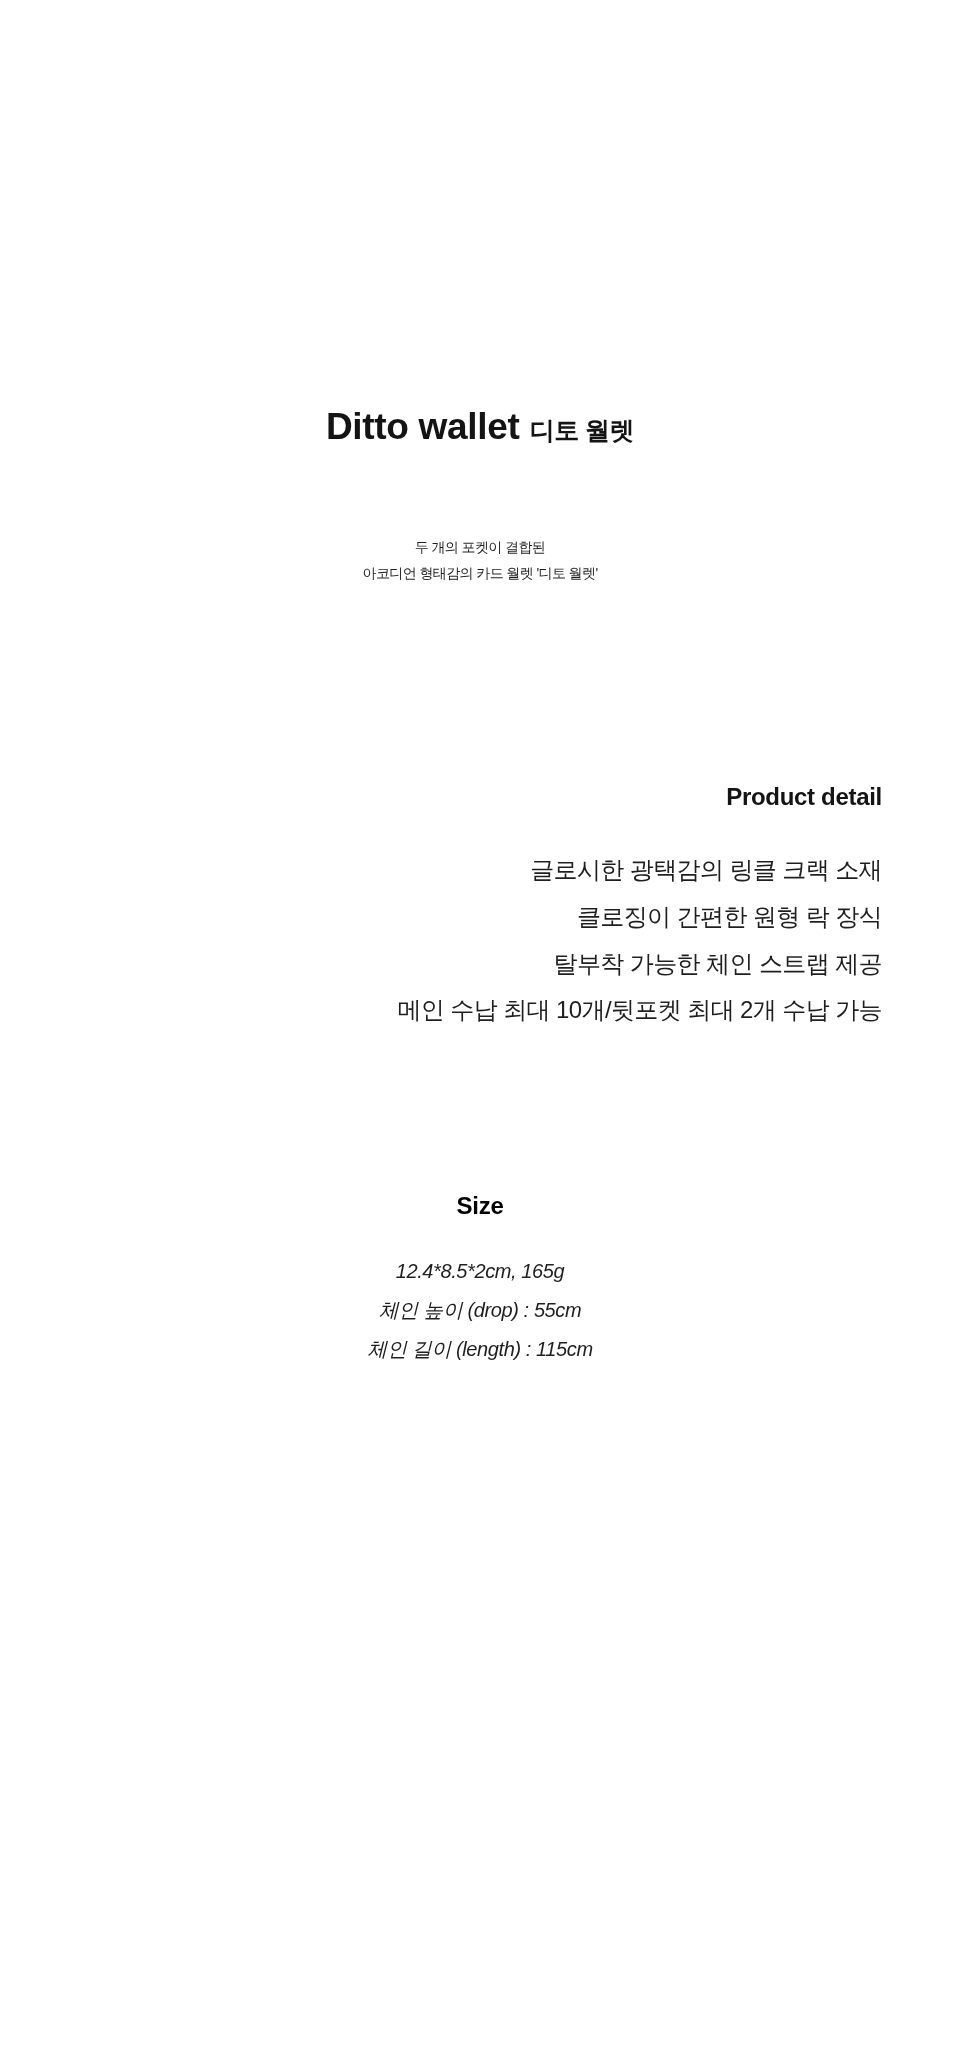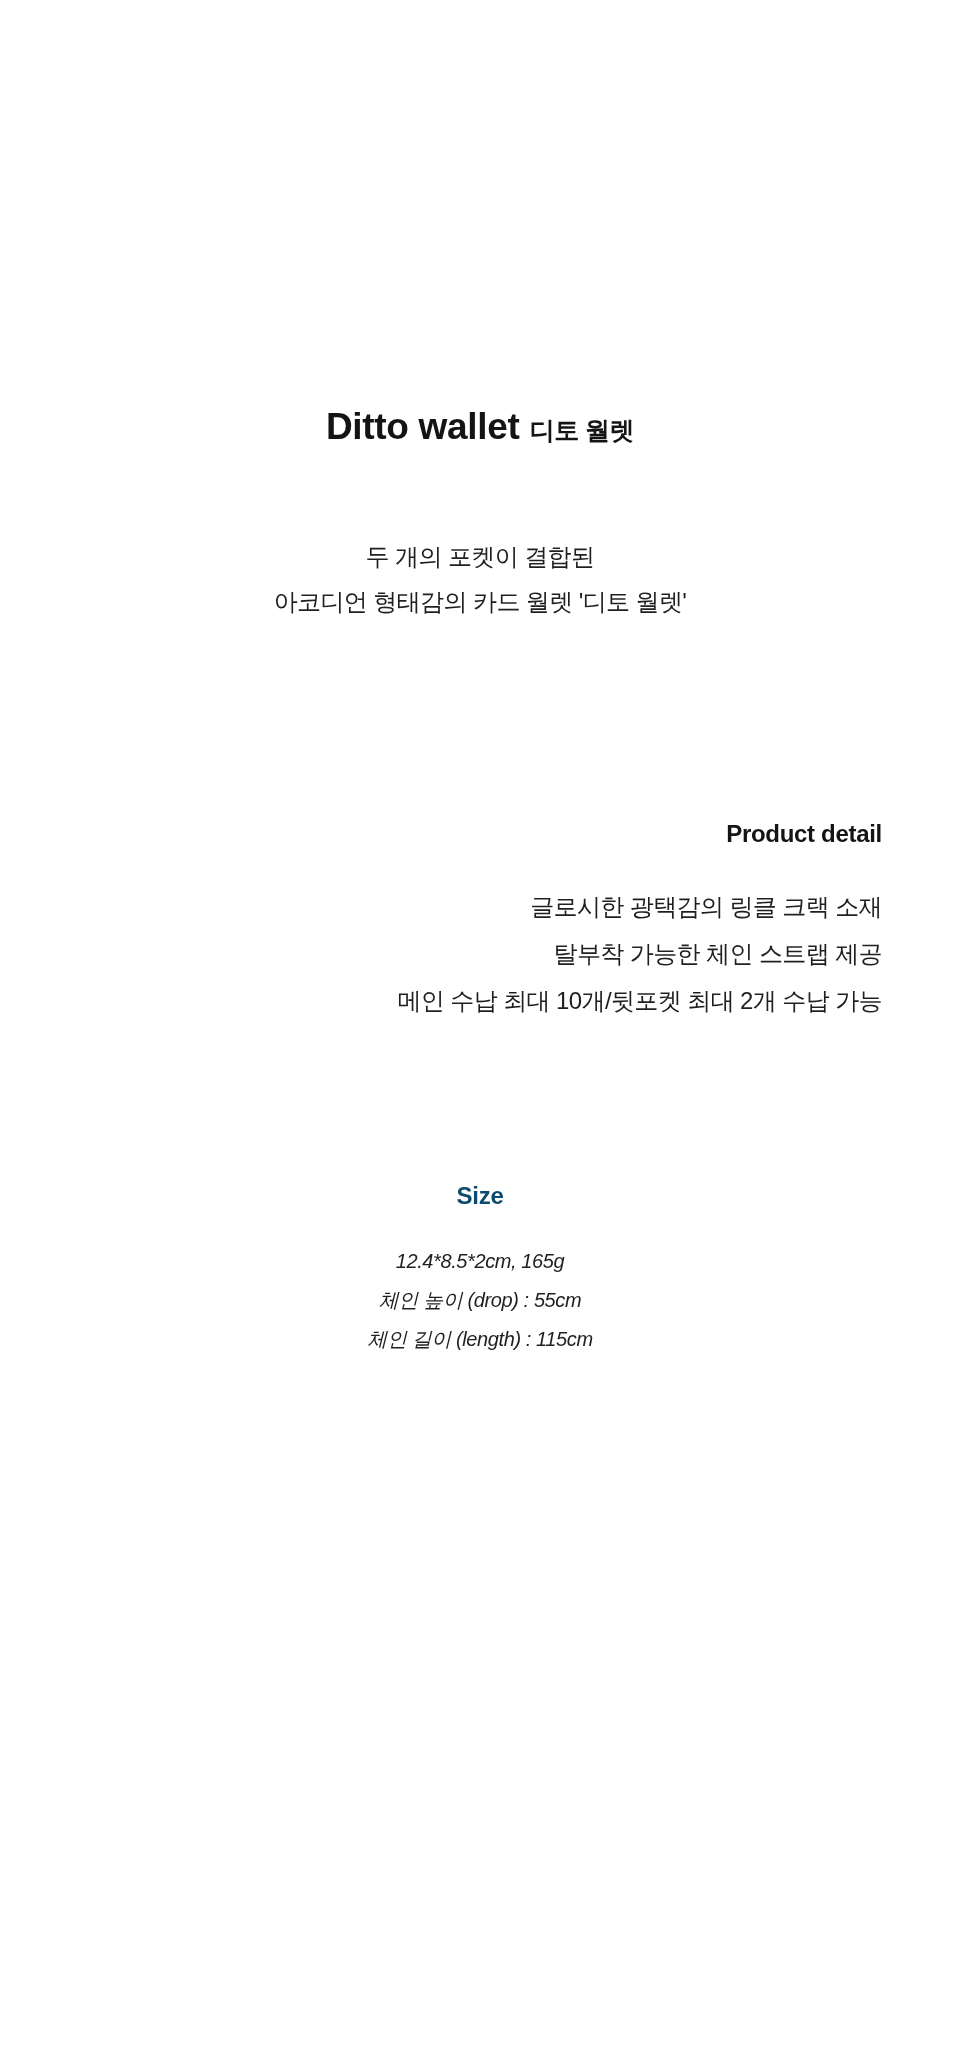--- a/index.html
+++ b/index.html
@@ -46,21 +46,21 @@
     font-size: 25px;
     margin-left: 10px;
     letter-spacing: -0.5px;
   }
 
   
   .intro-block {
     margin-top: 85px;
   }
   .intro-line {
-    font-size: 24px;
+    font-size: 14px;
     line-height: 1.85;
     letter-spacing: -0.6px;
     color: #1f1f1f;
     font-weight: 400;
     display: block;
   }
 
   
   .detail-block {
     margin-top: 196px;
@@ -83,21 +83,21 @@
   }
 
   
   .size-block {
     margin-top: 158px;
   }
   .size-heading {
     font-size: 24px;
     font-weight: 700;
     letter-spacing: -0.2px;
-    color: #0c4a6e;
+    color: #000000;
     margin: 0 0 32px 0;
     display: block;
   }
   .size-line {
     font-size: 20px;
     line-height: 1.95;
     letter-spacing: -0.4px;
     color: #1f1f1f;
     display: block;
     font-style: italic;
@@ -121,20 +121,21 @@
   </div>
 
   <div class="intro-block">
     <span class="intro-line">두 개의 포켓이 결합된</span>
     <span class="intro-line">아코디언 형태감의 카드 월렛 '디토 월렛'</span>
   </div>
 
   <div class="detail-block">
     <h2 class="section-heading">Product detail</h2>
     <span class="detail-line">글로시한 광택감의 링클 크랙 소재</span>
+    <span class="detail-line">클로징이 간편한 원형 락 장식</span>
     <span class="detail-line">탈부착 가능한 체인 스트랩 제공</span>
     <span class="detail-line">메인 수납 최대 10개/뒷포켓 최대 2개 수납 가능</span>
   </div>
 
   <div class="size-block">
     <h2 class="size-heading">Size</h2>
     <span class="size-line">12.4*8.5*2cm, 165g</span>
     <span class="size-line">체인 높이 (drop) : 55cm</span>
     <span class="size-line">체인 길이 (length) : 115cm</span>
   </div>

